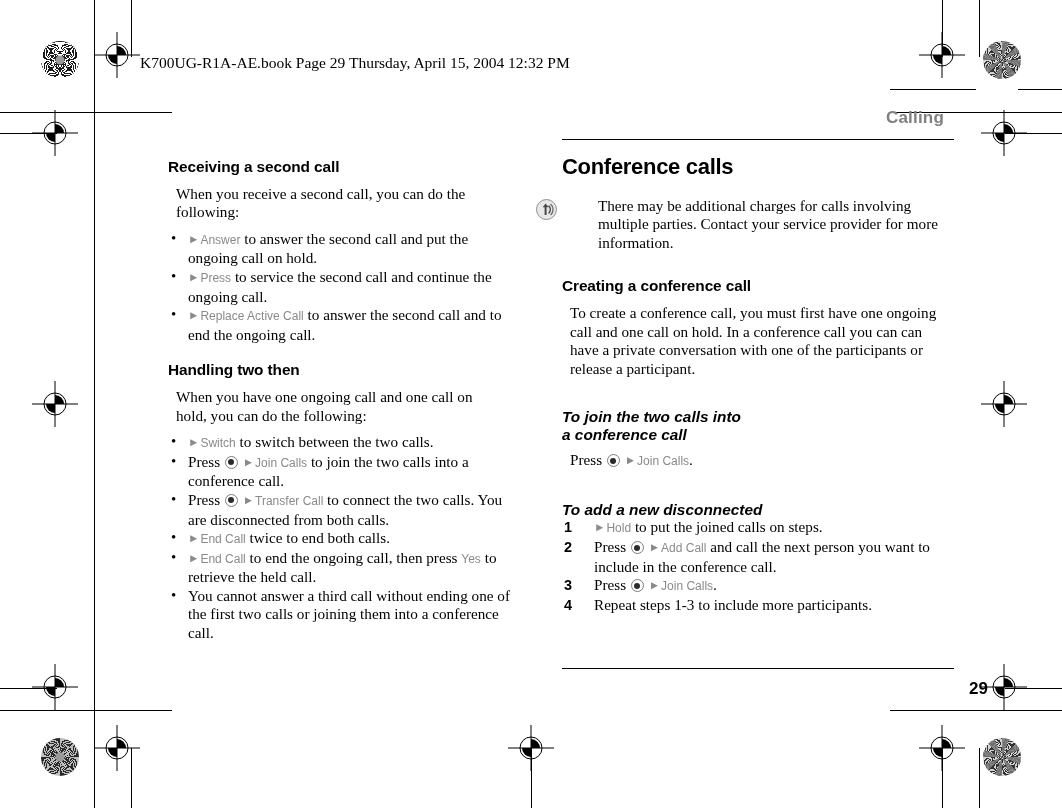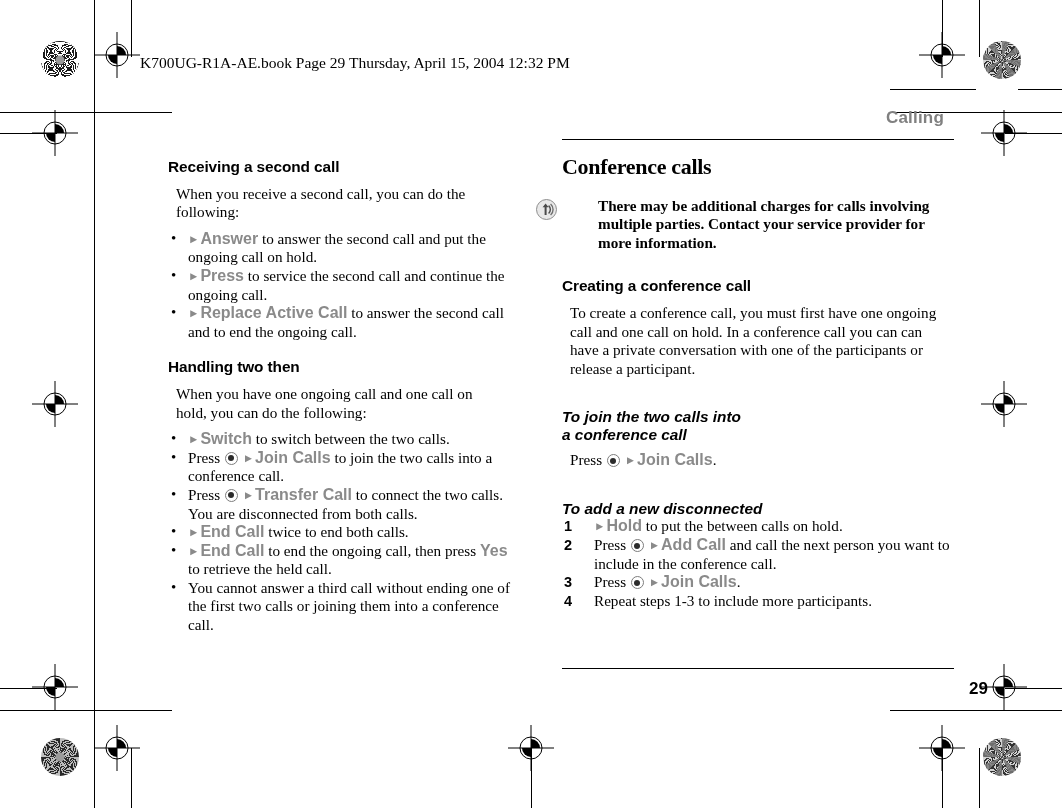--- a/index.html
+++ b/index.html
@@ -101,21 +101,21 @@
 
   h2.sec {
     font-family: "Liberation Sans", sans-serif;
     font-weight: bold;
     font-size: 15.4px;
     margin: 0 0 1px 0;
     color: #000;
     letter-spacing: -.1px;
   }
   h1.sec-big {
-    font-family: Liberation Serif, serif;
+    font-family: Liberation Sans, sans-serif;
     font-weight: bold;
     font-size: 22px;
     margin: 0 0 2px 0;
     color: #000;
     letter-spacing: -.3px;
   }
   h3.proc {
     font-family: "Liberation Sans", sans-serif;
     font-weight: bold;
     font-style: italic;
@@ -154,22 +154,22 @@
     left: 2px;
     top: 0;
     font-family: "Liberation Sans", sans-serif;
     font-weight: bold;
     font-size: 14.5px;
   }
 
   
   .ui {
     font-family: "Liberation Sans", sans-serif;
-    font-weight: bold;
-    font-size: 16px;
+    font-weight: normal;
+    font-size: 12px;
     color: #8a8a8a;
     white-space: nowrap;
   }
   .arr {
     font-family: "Liberation Sans", sans-serif;
     font-size: 11.5px;
     color: #8a8a8a;
     vertical-align: 1px;
     padding-right: 1px;
   }
@@ -189,21 +189,21 @@
     content: "";
     position: absolute;
     left: 50%; top: 50%;
     width: 6px; height: 6px;
     transform: translate(-50%,-50%);
     border-radius: 50%;
     background: #2b2b2b;
   }
 
   
-  .note { position: relative; padding-left: 28px; font-weight: bold; }
+  .note { position: relative; padding-left: 28px; }
   .note-icon {
     position: absolute;
     left: -26px;
     top: 2px;
     width: 21px; height: 21px;
   }
 </style>
 </head>
 <body>
 
@@ -422,21 +422,21 @@
       <span>a conference call</span>
     </h3>
     <p class="body"><span>Press </span><span class="joy"></span> <span class="arr">►</span><span class="ui">Join Calls</span><span>.</span></p>
 
     <div class="gap-l"></div>
 
     <h3 class="proc">To add a new disconnected</h3>
 
     <ol class="num">
       <li>
-        <span class="n">1</span><span class="arr">►</span><span class="ui">Hold</span><span> to put the between calls on hold.</span>
+        <span class="n">1</span><span class="arr">►</span><span class="ui">Hold</span><span> to put the joined calls on steps.</span>
       </li>
       <li>
         <span class="n">2</span><span>Press </span><span class="joy"></span> <span class="arr">►</span><span class="ui">Add Call</span><span> and call the next person you want to include in the conference call.</span>
       </li>
       <li>
         <span class="n">3</span><span>Press </span><span class="joy"></span> <span class="arr">►</span><span class="ui">Join Calls</span><span>.</span>
       </li>
       <li>
         <span class="n">4</span><span>Repeat steps 1-3 to include more participants.</span>
       </li>

